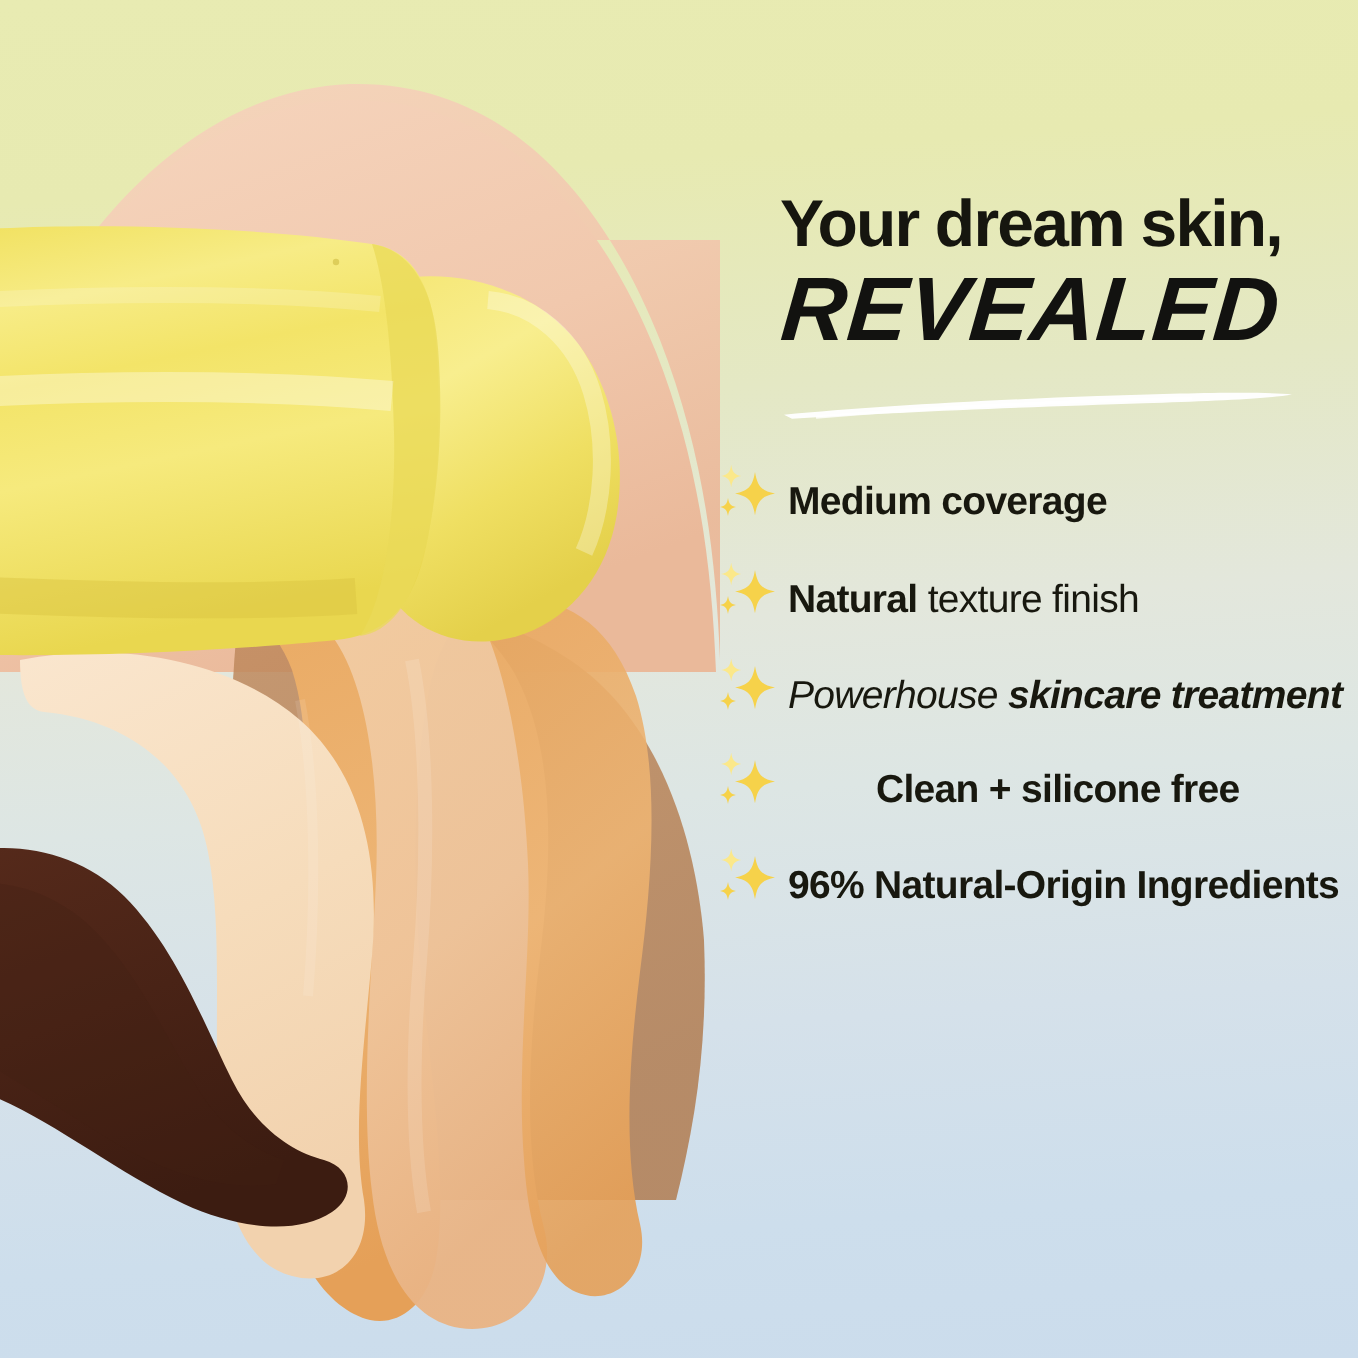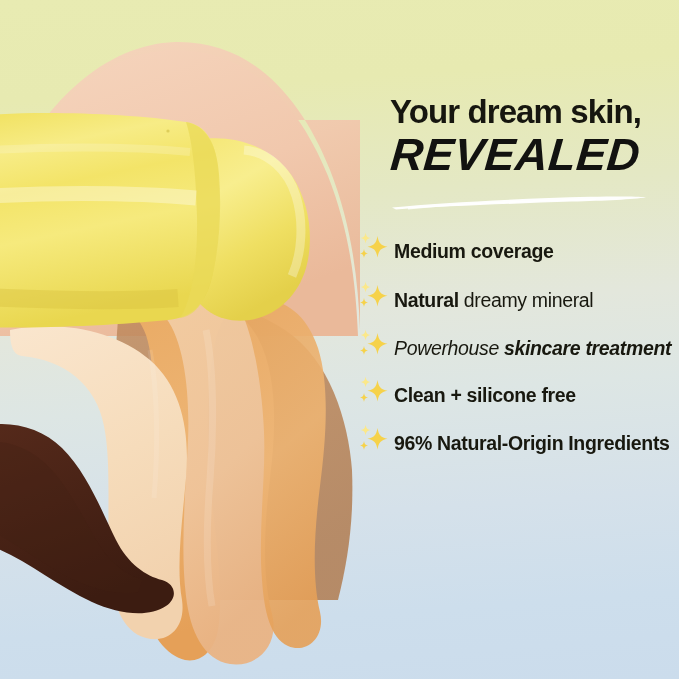--- a/index.html
+++ b/index.html
@@ -119,21 +119,21 @@
   }
   .feature-text b { font-weight: 700; }
   .feature-text span.reg { font-weight: 400; }
 
   
   .feature.f0 { margin-bottom: 14px; }
   .feature.f1 { margin-bottom: 13px; }
   .feature.f2 { margin-bottom: 12px; }
   .feature.f3 { margin-bottom: 12px; font-style: italic; }
   .feature.f4 { margin-bottom: 12px; }
-  .feature.f5 { margin-bottom: 13px; }
+  .feature.f5 { margin-bottom: 13px; gap: 44px; }
   .feature.f6 { margin-bottom: 0; margin-top: 10px; }
 </style>
 </head>
 <body>
 
 <div class="canvas">
 
   <div class="art">
     <svg viewBox="0 0 360 679" xmlns="http://www.w3.org/2000/svg" aria-hidden="true">
       <defs>
@@ -275,21 +275,21 @@
           <div class="feature-text"><b>Medium coverage</b></div>
         </div>
         <div class="feature f1">
           <span class="spark">
             <svg viewBox="0 0 34 34" xmlns="http://www.w3.org/2000/svg" aria-hidden="true">
               <path d="M21.5 6 C22.7 13.2 24.8 15.4 31.5 16.8 C24.8 18.2 22.7 20.4 21.5 27.6 C20.3 20.4 18.2 18.2 11.5 16.8 C18.2 15.4 20.3 13.2 21.5 6 Z" fill="#f6d24a"></path>
               <path d="M9.6 2.4 C10.2 6.2 11.2 7.3 14.6 8.0 C11.2 8.7 10.2 9.8 9.6 13.6 C9.0 9.8 8.0 8.7 4.6 8.0 C8.0 7.3 9.0 6.2 9.6 2.4 Z" fill="#fbe88a"></path>
               <path d="M8.0 19.0 C8.5 22.0 9.3 22.9 12.0 23.5 C9.3 24.1 8.5 25.0 8.0 28.0 C7.5 25.0 6.7 24.1 4.0 23.5 C6.7 22.9 7.5 22.0 8.0 19.0 Z" fill="#f6d24a"></path>
             </svg>
           </span>
-          <div class="feature-text"><b>Natural </b><span class="reg">dreamy mineral</span></div>
+          <div class="feature-text"><b>Natural </b><span class="reg">texture finish</span></div>
         </div>
         <div class="feature f3">
           <span class="spark">
             <svg viewBox="0 0 34 34" xmlns="http://www.w3.org/2000/svg" aria-hidden="true">
               <path d="M21.5 6 C22.7 13.2 24.8 15.4 31.5 16.8 C24.8 18.2 22.7 20.4 21.5 27.6 C20.3 20.4 18.2 18.2 11.5 16.8 C18.2 15.4 20.3 13.2 21.5 6 Z" fill="#f6d24a"></path>
               <path d="M9.6 2.4 C10.2 6.2 11.2 7.3 14.6 8.0 C11.2 8.7 10.2 9.8 9.6 13.6 C9.0 9.8 8.0 8.7 4.6 8.0 C8.0 7.3 9.0 6.2 9.6 2.4 Z" fill="#fbe88a"></path>
               <path d="M8.0 19.0 C8.5 22.0 9.3 22.9 12.0 23.5 C9.3 24.1 8.5 25.0 8.0 28.0 C7.5 25.0 6.7 24.1 4.0 23.5 C6.7 22.9 7.5 22.0 8.0 19.0 Z" fill="#f6d24a"></path>
             </svg>
           </span>
           <div class="feature-text"><span class="reg">Powerhouse </span><b>skincare treatment</b></div>

